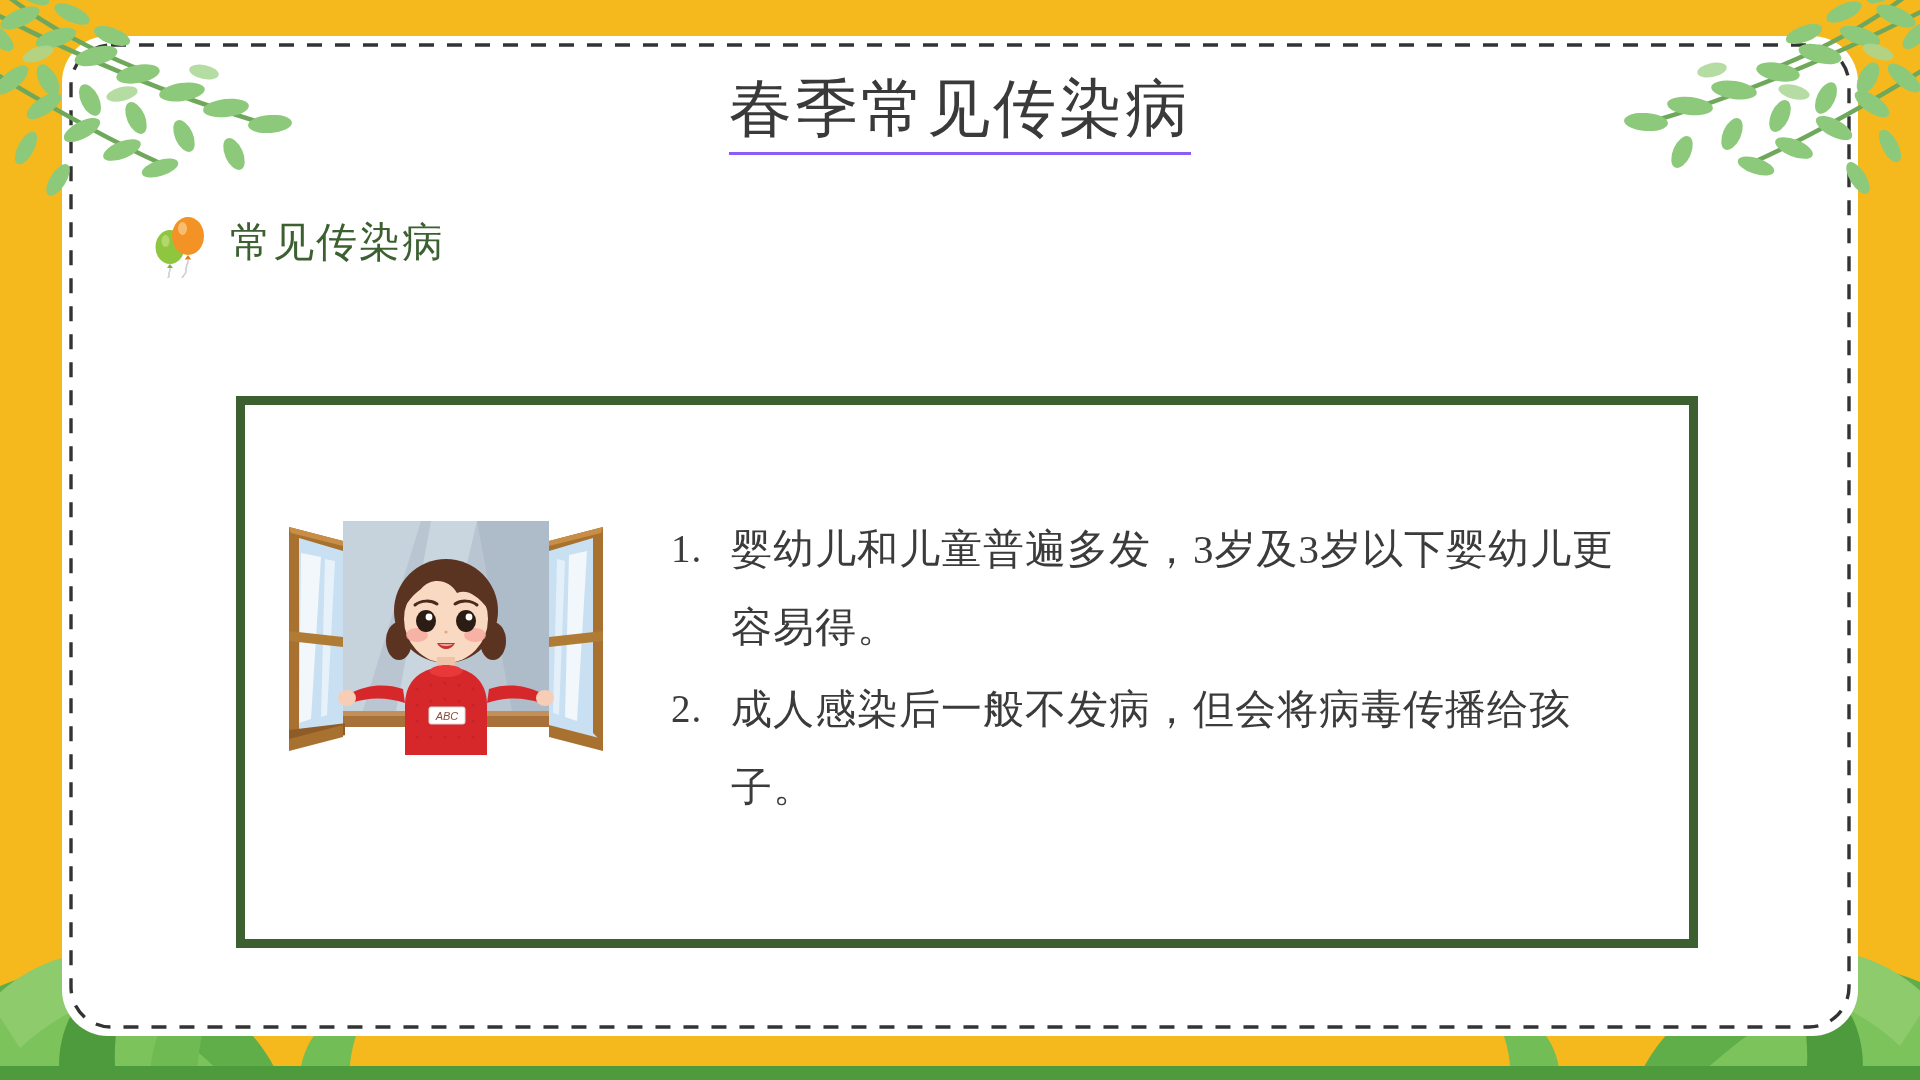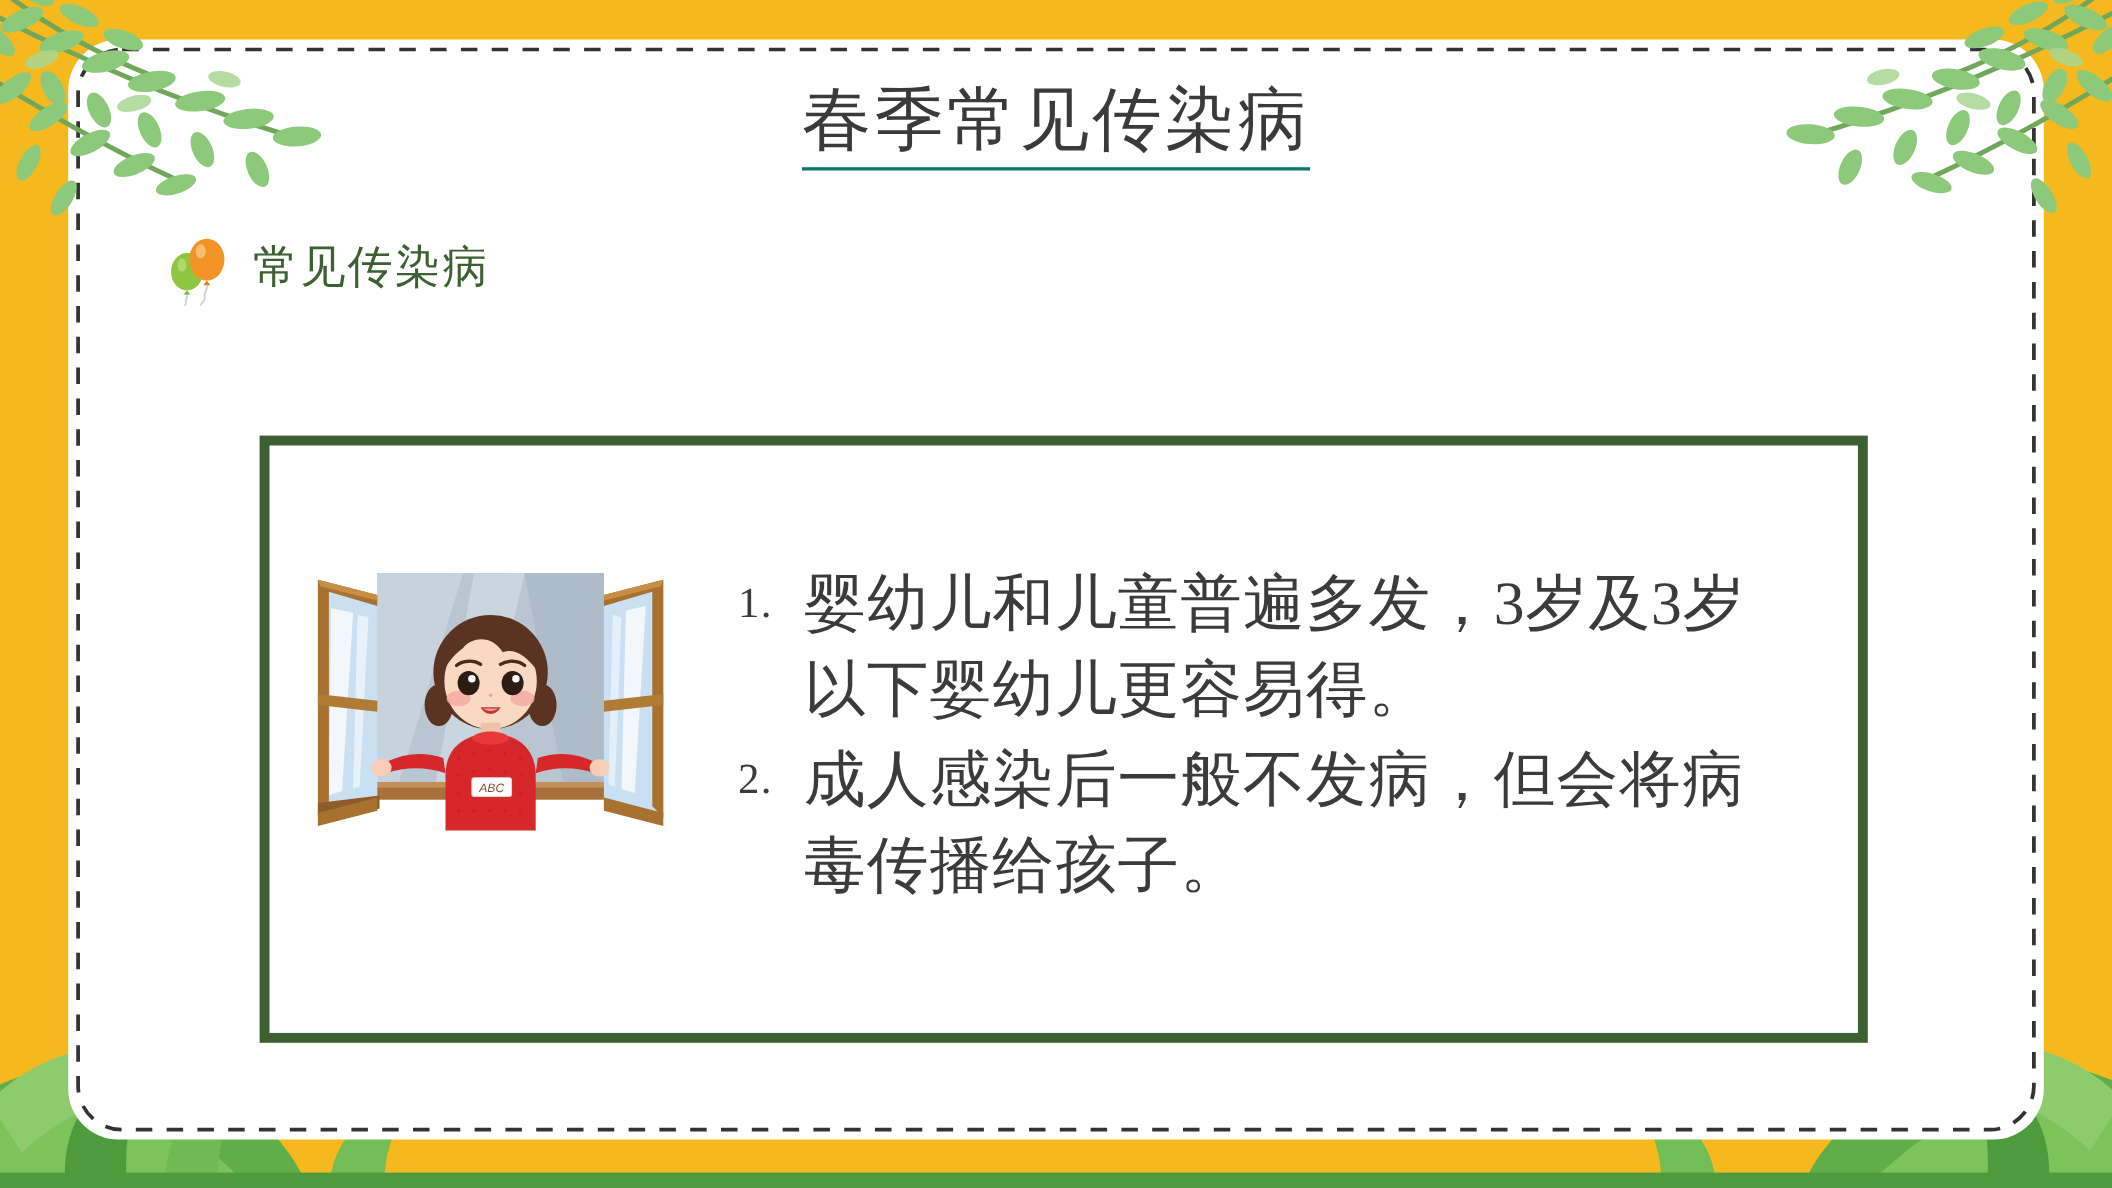--- a/index.html
+++ b/index.html
@@ -38,21 +38,21 @@
   .title-wrap {
     position: absolute; left: 0; top: 74px; width: 1920px;
     text-align: center; z-index: 8;
   }
   .title {
     display: inline-block;
     font-size: 63px; line-height: 1.12;
     color: #3a3a3a; letter-spacing: 3px;
     font-family: "Liberation Serif", "DejaVu Serif", serif;
     padding-bottom: 7px;
-    border-bottom: 3px solid #0f766e;
+    border-bottom: 3px solid #8b5cf6;
   }
 
   
   .section-head {
     position: absolute; left: 150px; top: 206px;
     display: flex; align-items: center; gap: 18px; z-index: 8;
   }
   .balloon-icon { width: 62px; height: 72px; flex: none; }
   .section-title {
     font-size: 41px; color: #3C6030; letter-spacing: 2px;
@@ -74,21 +74,21 @@
   .list-area {
     flex: 1 1 auto; padding-right: 60px;
     margin-top: -4px;
   }
   ol.points {
     list-style: none; counter-reset: pt;
   }
   ol.points > li {
     counter-increment: pt;
     position: relative;
-    font-size: 56px; line-height: 78px;
+    font-size: 41px; line-height: 78px;
     color: #3b3b3b; letter-spacing: 1px;
     padding-left: 66px;
     margin-bottom: 4px;
     font-family: "Liberation Serif", "DejaVu Serif", serif;
   }
   ol.points > li::before {
     content: counter(pt) ".";
     position: absolute; left: 6px; top: 0;
     font-size: 39px;
     font-family: "Liberation Serif", "DejaVu Serif", serif;

